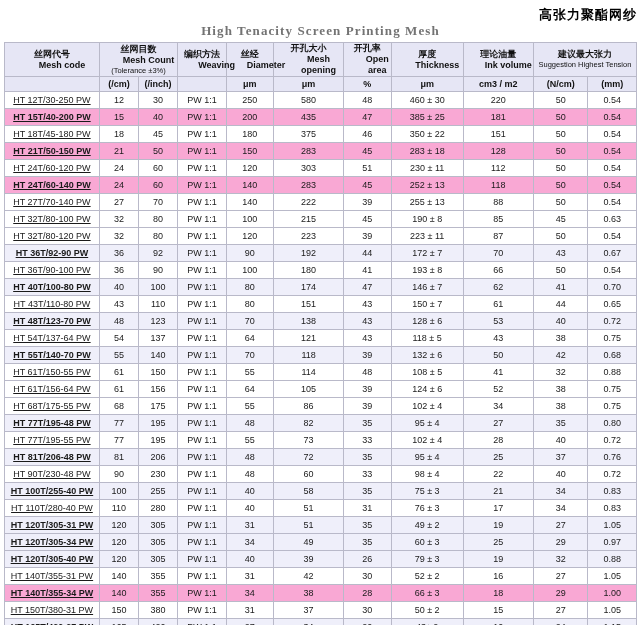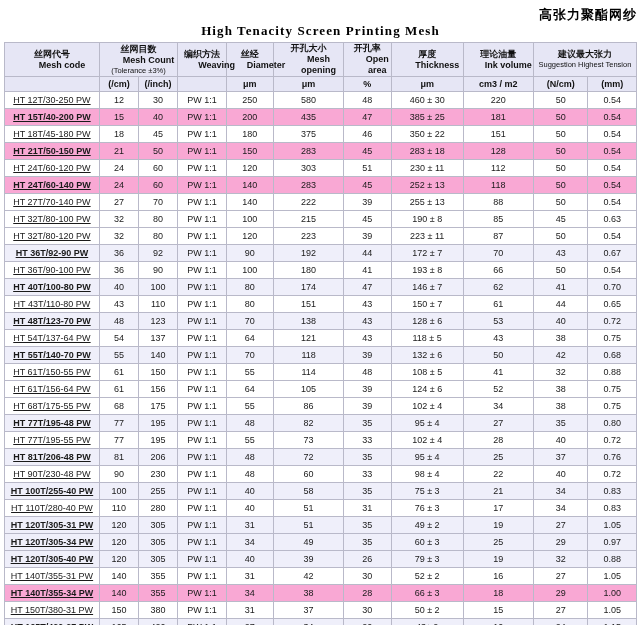--- a/index.html
+++ b/index.html
@@ -28,21 +28,21 @@
     color: #000;
     letter-spacing: 1px;
     line-height: 17px;
     margin-top: 2px;
   }
   .title-en {
     text-align: center;
     font-family: "Liberation Serif", serif;
     font-size: 13px;
     font-weight: bold;
-    color: #000000;
+    color: #737373;
     letter-spacing: 1.1px;
     line-height: 16px;
     margin-bottom: 3px;
   }
   table.mesh {
     border-collapse: collapse;
     width: 633px;
     margin: 0 auto;
     table-layout: fixed;
   }

